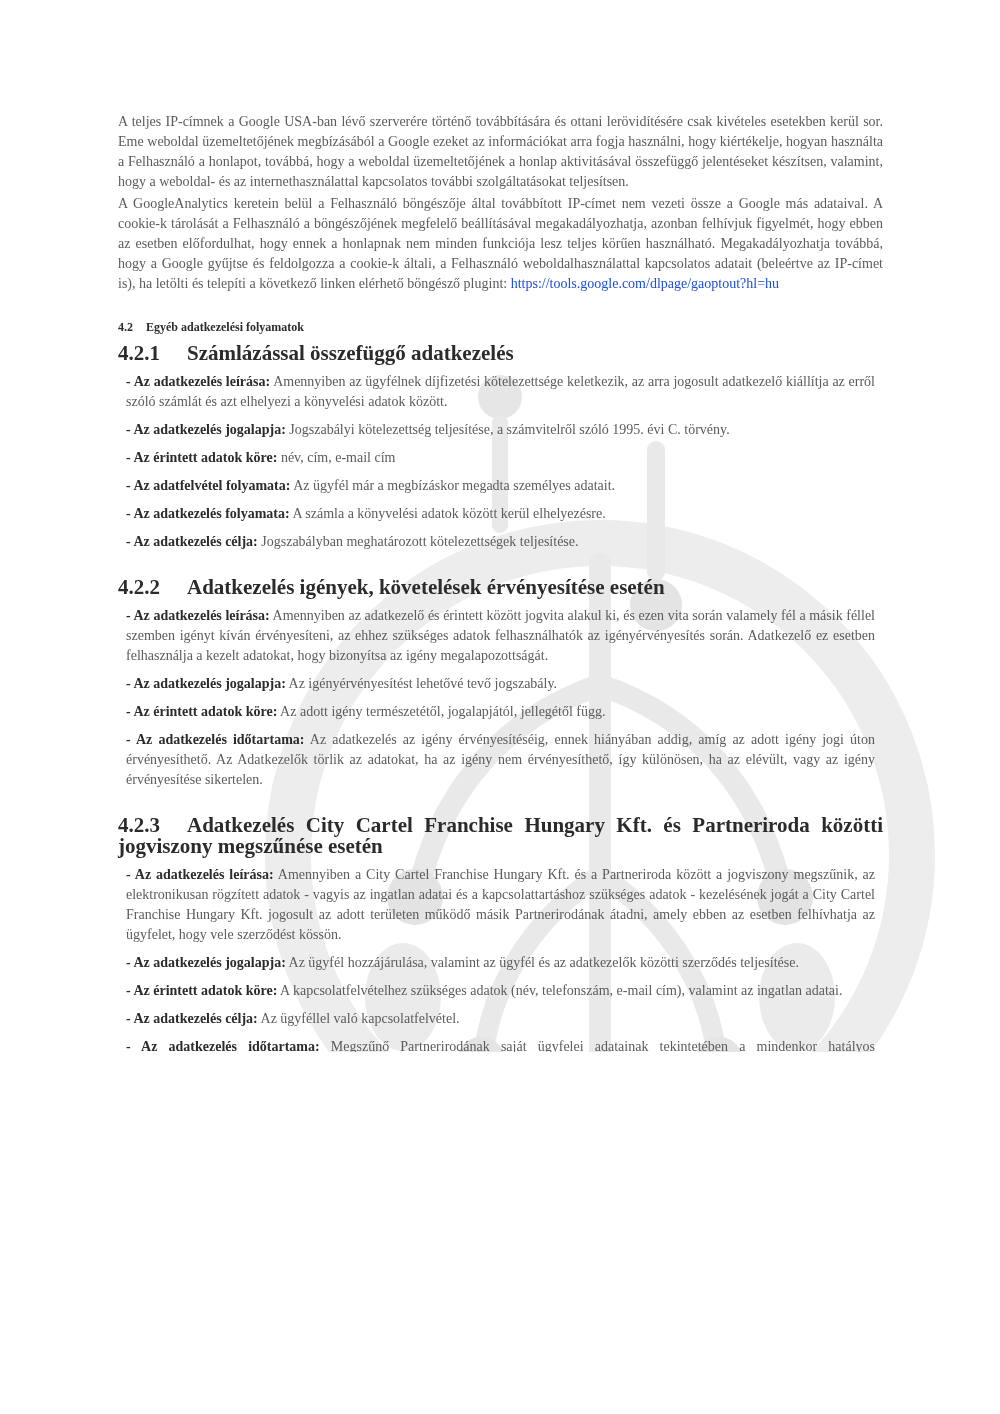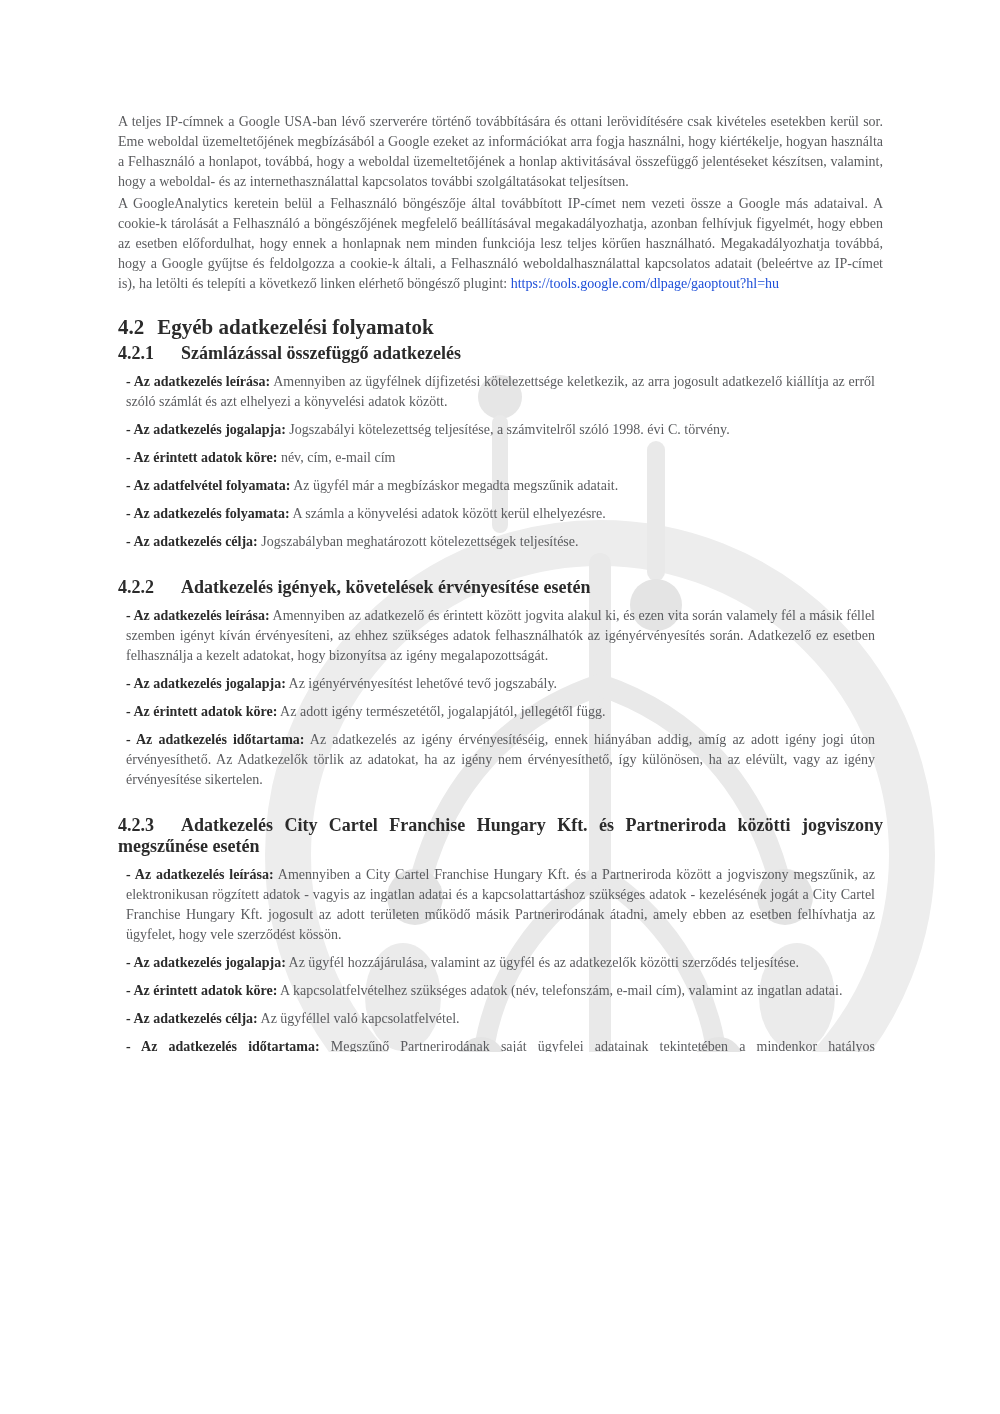--- a/index.html
+++ b/index.html
@@ -34,28 +34,28 @@
     line-height: 20px;
   }
   p { margin: 8px; }
   .body-par {
     text-align: justify;
     margin: 0;
   }
   .par-gap { margin-top: 2px; }
   .h1 {
     margin: 22px 0 5px 0;
-    font-size: 21px;
+    font-size: 12px;
     line-height: 22px;
     font-weight: 700;
     color: #2b2b2b;
   }
   .h1 .num { padding-right: 13px; }
   .h2 {
-    font-size: 18px;
+    font-size: 21px;
     line-height: 21px;
     font-weight: 700;
     color: #2b2b2b;
     text-align: justify;
     margin: 0 0 3px 0;
   }
   .h2 .num { padding-right: 27px; }
   .subsection { margin-top: 0; }
   .subsection + .subsection { margin-top: 25px; }
   .item {
@@ -111,23 +111,23 @@
 
     <p class="body-par">A teljes IP-címnek a Google USA-ban lévő szerverére történő továbbítására és ottani lerövidítésére csak kivételes esetekben kerül sor. Eme weboldal üzemeltetőjének megbízásából a Google ezeket az információkat arra fogja használni, hogy kiértékelje, hogyan használta a Felhasználó a honlapot, továbbá, hogy a weboldal üzemeltetőjének a honlap aktivitásával összefüggő jelentéseket készítsen, valamint, hogy a weboldal- és az internethasználattal kapcsolatos további szolgáltatásokat teljesítsen.</p>
 
     <p class="body-par par-gap"><span>A GoogleAnalytics keretein belül a Felhasználó böngészője által továbbított IP-címet nem vezeti össze a Google más adataival. A cookie-k tárolását a Felhasználó a böngészőjének megfelelő beállításával megakadályozhatja, azonban felhívjuk figyelmét, hogy ebben az esetben előfordulhat, hogy ennek a honlapnak nem minden funkciója lesz teljes körűen használható. Megakadályozhatja továbbá, hogy a Google gyűjtse és feldolgozza a cookie-k általi, a Felhasználó weboldalhasználattal kapcsolatos adatait (beleértve az IP-címet is), ha letölti és telepíti a következő linken elérhető böngésző plugint:</span> <span class="url">https://tools.google.com/dlpage/gaoptout?hl=hu</span></p>
 
     <p class="h1"><span class="num">4.2</span><span>Egyéb adatkezelési folyamatok</span></p>
 
     <div class="subsection">
       <p class="h2"><span class="num">4.2.1</span><span>Számlázással összefüggő adatkezelés</span></p>
       <p class="item"><span class="lbl">- Az adatkezelés leírása:</span> <span>Amennyiben az ügyfélnek díjfizetési kötelezettsége keletkezik, az arra jogosult adatkezelő kiállítja az erről szóló számlát és azt elhelyezi a könyvelési adatok között.</span></p>
-      <p class="item"><span class="lbl">- Az adatkezelés jogalapja:</span> <span>Jogszabályi kötelezettség teljesítése, a számvitelről szóló 1998. évi C. törvény.</span></p>
+      <p class="item"><span class="lbl">- Az adatkezelés jogalapja:</span> <span>Jogszabályi kötelezettség teljesítése, a számvitelről szóló 1995. évi C. törvény.</span></p>
       <p class="item"><span class="lbl">- Az érintett adatok köre:</span> <span>név, cím, e-mail cím</span></p>
-      <p class="item"><span class="lbl">- Az adatfelvétel folyamata:</span> <span>Az ügyfél már a megbízáskor megadta megszűnik adatait.</span></p>
+      <p class="item"><span class="lbl">- Az adatfelvétel folyamata:</span> <span>Az ügyfél már a megbízáskor megadta személyes adatait.</span></p>
       <p class="item"><span class="lbl">- Az adatkezelés folyamata:</span> <span>A számla a könyvelési adatok között kerül elhelyezésre.</span></p>
       <p class="item"><span class="lbl">- Az adatkezelés célja:</span> <span>Jogszabályban meghatározott kötelezettségek teljesítése.</span></p>
     </div>
 
     <div class="subsection">
       <p class="h2"><span class="num">4.2.2</span><span>Adatkezelés igények, követelések érvényesítése esetén</span></p>
       <p class="item"><span class="lbl">- Az adatkezelés leírása:</span> <span>Amennyiben az adatkezelő és érintett között jogvita alakul ki, és ezen vita során valamely fél a másik féllel szemben igényt kíván érvényesíteni, az ehhez szükséges adatok felhasználhatók az igényérvényesítés során. Adatkezelő ez esetben felhasználja a kezelt adatokat, hogy bizonyítsa az igény megalapozottságát.</span></p>
       <p class="item"><span class="lbl">- Az adatkezelés jogalapja:</span> <span>Az igényérvényesítést lehetővé tevő jogszabály.</span></p>
       <p class="item"><span class="lbl">- Az érintett adatok köre:</span> <span>Az adott igény természetétől, jogalapjától, jellegétől függ.</span></p>
       <p class="item"><span class="lbl">- Az adatkezelés időtartama:</span> <span>Az adatkezelés az igény érvényesítéséig, ennek hiányában addig, amíg az adott igény jogi úton érvényesíthető. Az Adatkezelők törlik az adatokat, ha az igény nem érvényesíthető, így különösen, ha az elévült, vagy az igény érvényesítése sikertelen.</span></p>

